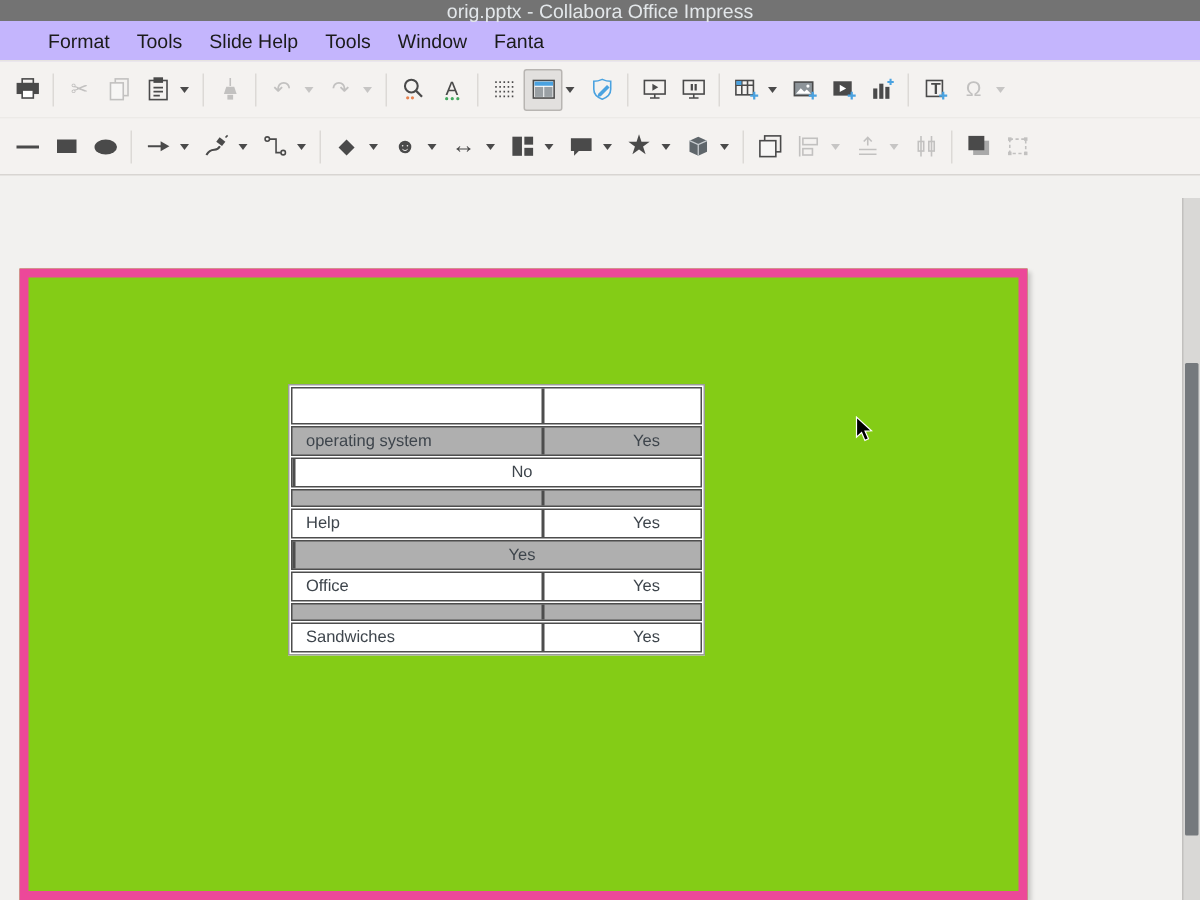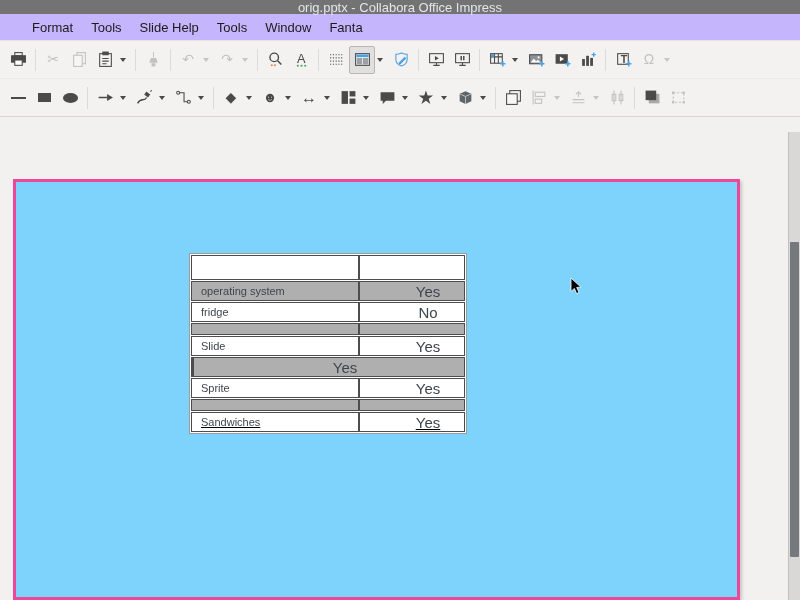--- a/index.html
+++ b/index.html
@@ -26,32 +26,32 @@
   .gly.big { font-size:16px; font-weight:bold; }
   .dd { width:0; height:0; border-left:3.5px solid transparent; border-right:3.5px solid transparent; border-top:4px solid #4a4a4a; margin:0 5px 0 2px; }
   .dd.dis { border-top-color:#c6c5c4; }
   .tsep { width:1px; height:22px; background:#dcd9d6; margin:0 4px; }
   .sh-line { width:15px; height:2px; background:currentColor; display:block; }
   .sh-rect { width:13px; height:9px; background:currentColor; display:block; }
   .sh-ell  { width:15px; height:10px; background:currentColor; border-radius:50%; display:block; }
 
   
   .workspace { position:absolute; left:0; top:132px; width:800px; height:468px; background:#f2f1ef; }
-  .page { position:absolute; left:13px; top:47px; width:727px; height:421px; background:#7dd3fc; border:3px solid #ec4899; box-shadow:2px 2px 3px rgba(0,0,0,0.18); }
+  .page { position:absolute; left:13px; top:47px; width:672px; height:421px; background:#84cc16; border:6px solid #ec4899; box-shadow:2px 2px 3px rgba(0,0,0,0.18); }
 
   
   .slide-table { position:absolute; left:173px; top:71px; width:278px; border:1px solid #9d9d9d; background:#fff; padding:1px; }
   .trow { display:flex; align-items:stretch; border:1px solid #4d4d4d; margin-bottom:1px; background:#fff; height:20px; }
-  .trow:last-child { margin-bottom:0;text-decoration:underline; }
+  .trow:last-child { margin-bottom:0; }
   .trow.shaded { background:#afafaf; }
   .trow.header { height:25px; }
   .trow.spacer { height:12px; }
   .tcell-l { width:166px; padding-left:9px; font-size:11px; color:#3e454c; display:flex; align-items:center; }
   .tdiv { width:2px; border-left:1px solid #4d4d4d; border-right:1px solid #4d4d4d; }
-  .tcell-r { flex:1; font-size:15px; color:#3e454c; display:flex; align-items:center; justify-content:center;padding-left:32px; }
+  .tcell-r { flex:1; font-size:11px; color:#3e454c; display:flex; align-items:center; justify-content:center;padding-left:32px; }
 
   
   .vscroll { position:absolute; right:0; top:0; width:12px; height:468px; background:#d9d8d6; border-left:1px solid #c2c0be; }
   .vthumb { position:absolute; left:1px; right:1px; top:110px; height:315px; background:#75797d; border-radius:1px; }
 
   
   .cursor { position:absolute; left:570px; top:277px; z-index:50; }
 </style>
 </head>
 <body>
@@ -417,40 +417,39 @@
           <div class="tcell-l"></div>
           <div class="tdiv"></div>
           <div class="tcell-r"></div>
         </div>
         <div class="trow shaded">
           <div class="tcell-l">operating system</div>
           <div class="tdiv"></div>
           <div class="tcell-r">Yes</div>
         </div>
         <div class="trow">
-          <div class="tcell-l">fridge</div>
           <div class="tdiv"></div>
           <div class="tcell-r">No</div>
         </div>
         <div class="trow shaded spacer">
           <div class="tcell-l"></div>
           <div class="tdiv"></div>
           <div class="tcell-r"></div>
         </div>
         <div class="trow">
-          <div class="tcell-l">Slide</div>
+          <div class="tcell-l">Help</div>
           <div class="tdiv"></div>
           <div class="tcell-r">Yes</div>
         </div>
         <div class="trow shaded">
           <div class="tdiv"></div>
           <div class="tcell-r">Yes</div>
         </div>
         <div class="trow">
-          <div class="tcell-l">Sprite</div>
+          <div class="tcell-l">Office</div>
           <div class="tdiv"></div>
           <div class="tcell-r">Yes</div>
         </div>
         <div class="trow shaded spacer">
           <div class="tcell-l"></div>
           <div class="tdiv"></div>
           <div class="tcell-r"></div>
         </div>
         <div class="trow">
           <div class="tcell-l">Sandwiches</div>

